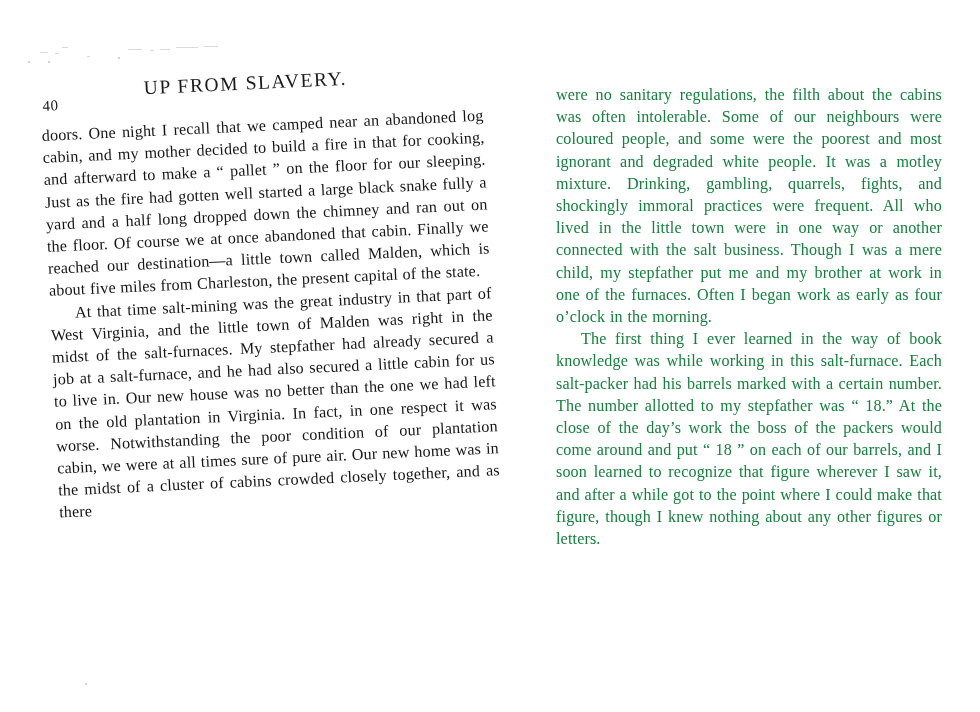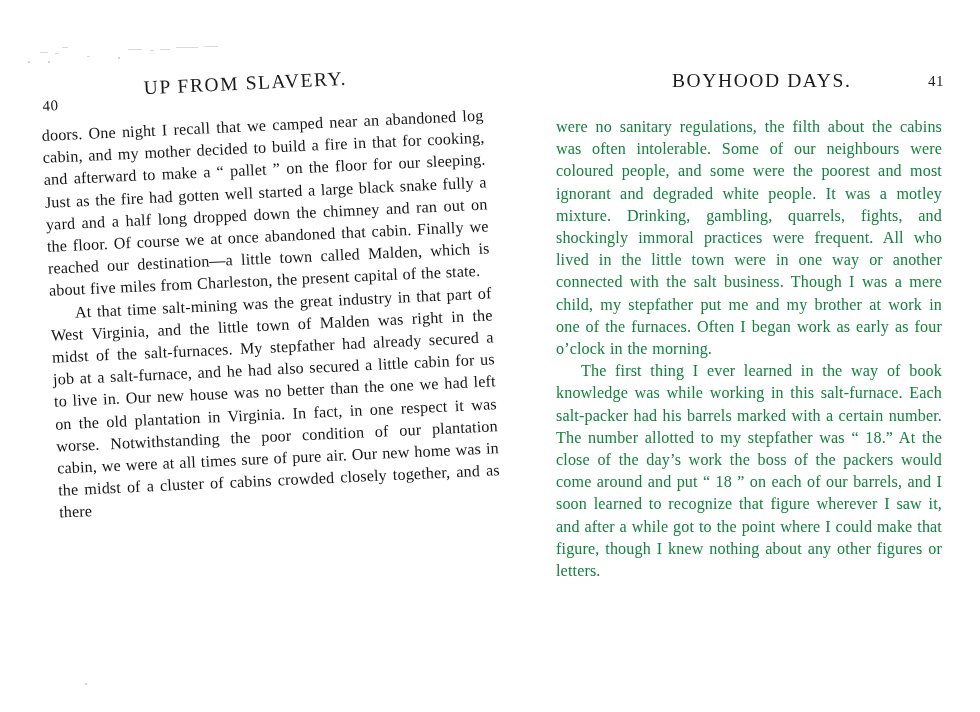--- a/index.html
+++ b/index.html
@@ -149,23 +149,19 @@
   <div class="page-left">
     <div class="folio">40</div>
     <div class="running-head">UP FROM SLAVERY.</div>
     <div class="body">
       <p class="cont">doors. One night I recall that we camped near an abandoned log cabin, and my mother decided to build a fire in that for cooking, and afterward to make a “ pallet ” on the floor for our sleeping. Just as the fire had gotten well started a large black snake fully a yard and a half long dropped down the chimney and ran out on the floor. Of course we at once abandoned that cabin. Finally we reached our destination—a little town called Malden, which is about five miles from Charleston, the present capital of the state.</p>
       <p class="indent">At that time salt-mining was the great industry in that part of West Virginia, and the little town of Malden was right in the midst of the salt-furnaces. My stepfather had already secured a job at a salt-furnace, and he had also secured a little cabin for us to live in. Our new house was no better than the one we had left on the old plantation in Virginia. In fact, in one respect it was worse. Notwithstanding the poor condition of our plantation cabin, we were at all times sure of pure air. Our new home was in the midst of a cluster of cabins crowded closely together, and as there</p>
     </div>
   </div>
 
   <div class="page-right">
-    <div class="head-row">
-      <div class="running-head">BOYHOOD DAYS.</div>
-      <div class="folio">41</div>
-    </div>
     <div class="body">
       <p class="cont">were no sanitary regulations, the filth about the cabins was often intolerable. Some of our neighbours were coloured people, and some were the poorest and most ignorant and degraded white people. It was a motley mixture. Drinking, gambling, quarrels, fights, and shockingly immoral practices were frequent. All who lived in the little town were in one way or another connected with the salt business. Though I was a mere child, my stepfather put me and my brother at work in one of the furnaces. Often I began work as early as four o’clock in the morning.</p>
       <p class="indent">The first thing I ever learned in the way of book knowledge was while working in this salt-furnace. Each salt-packer had his barrels marked with a certain number. The number allotted to my stepfather was “ 18.” At the close of the day’s work the boss of the packers would come around and put “ 18 ” on each of our barrels, and I soon learned to recognize that figure wherever I saw it, and after a while got to the point where I could make that figure, though I knew nothing about any other figures or letters.</p>
     </div>
   </div>
 
 </div>
 
 </body></html>

